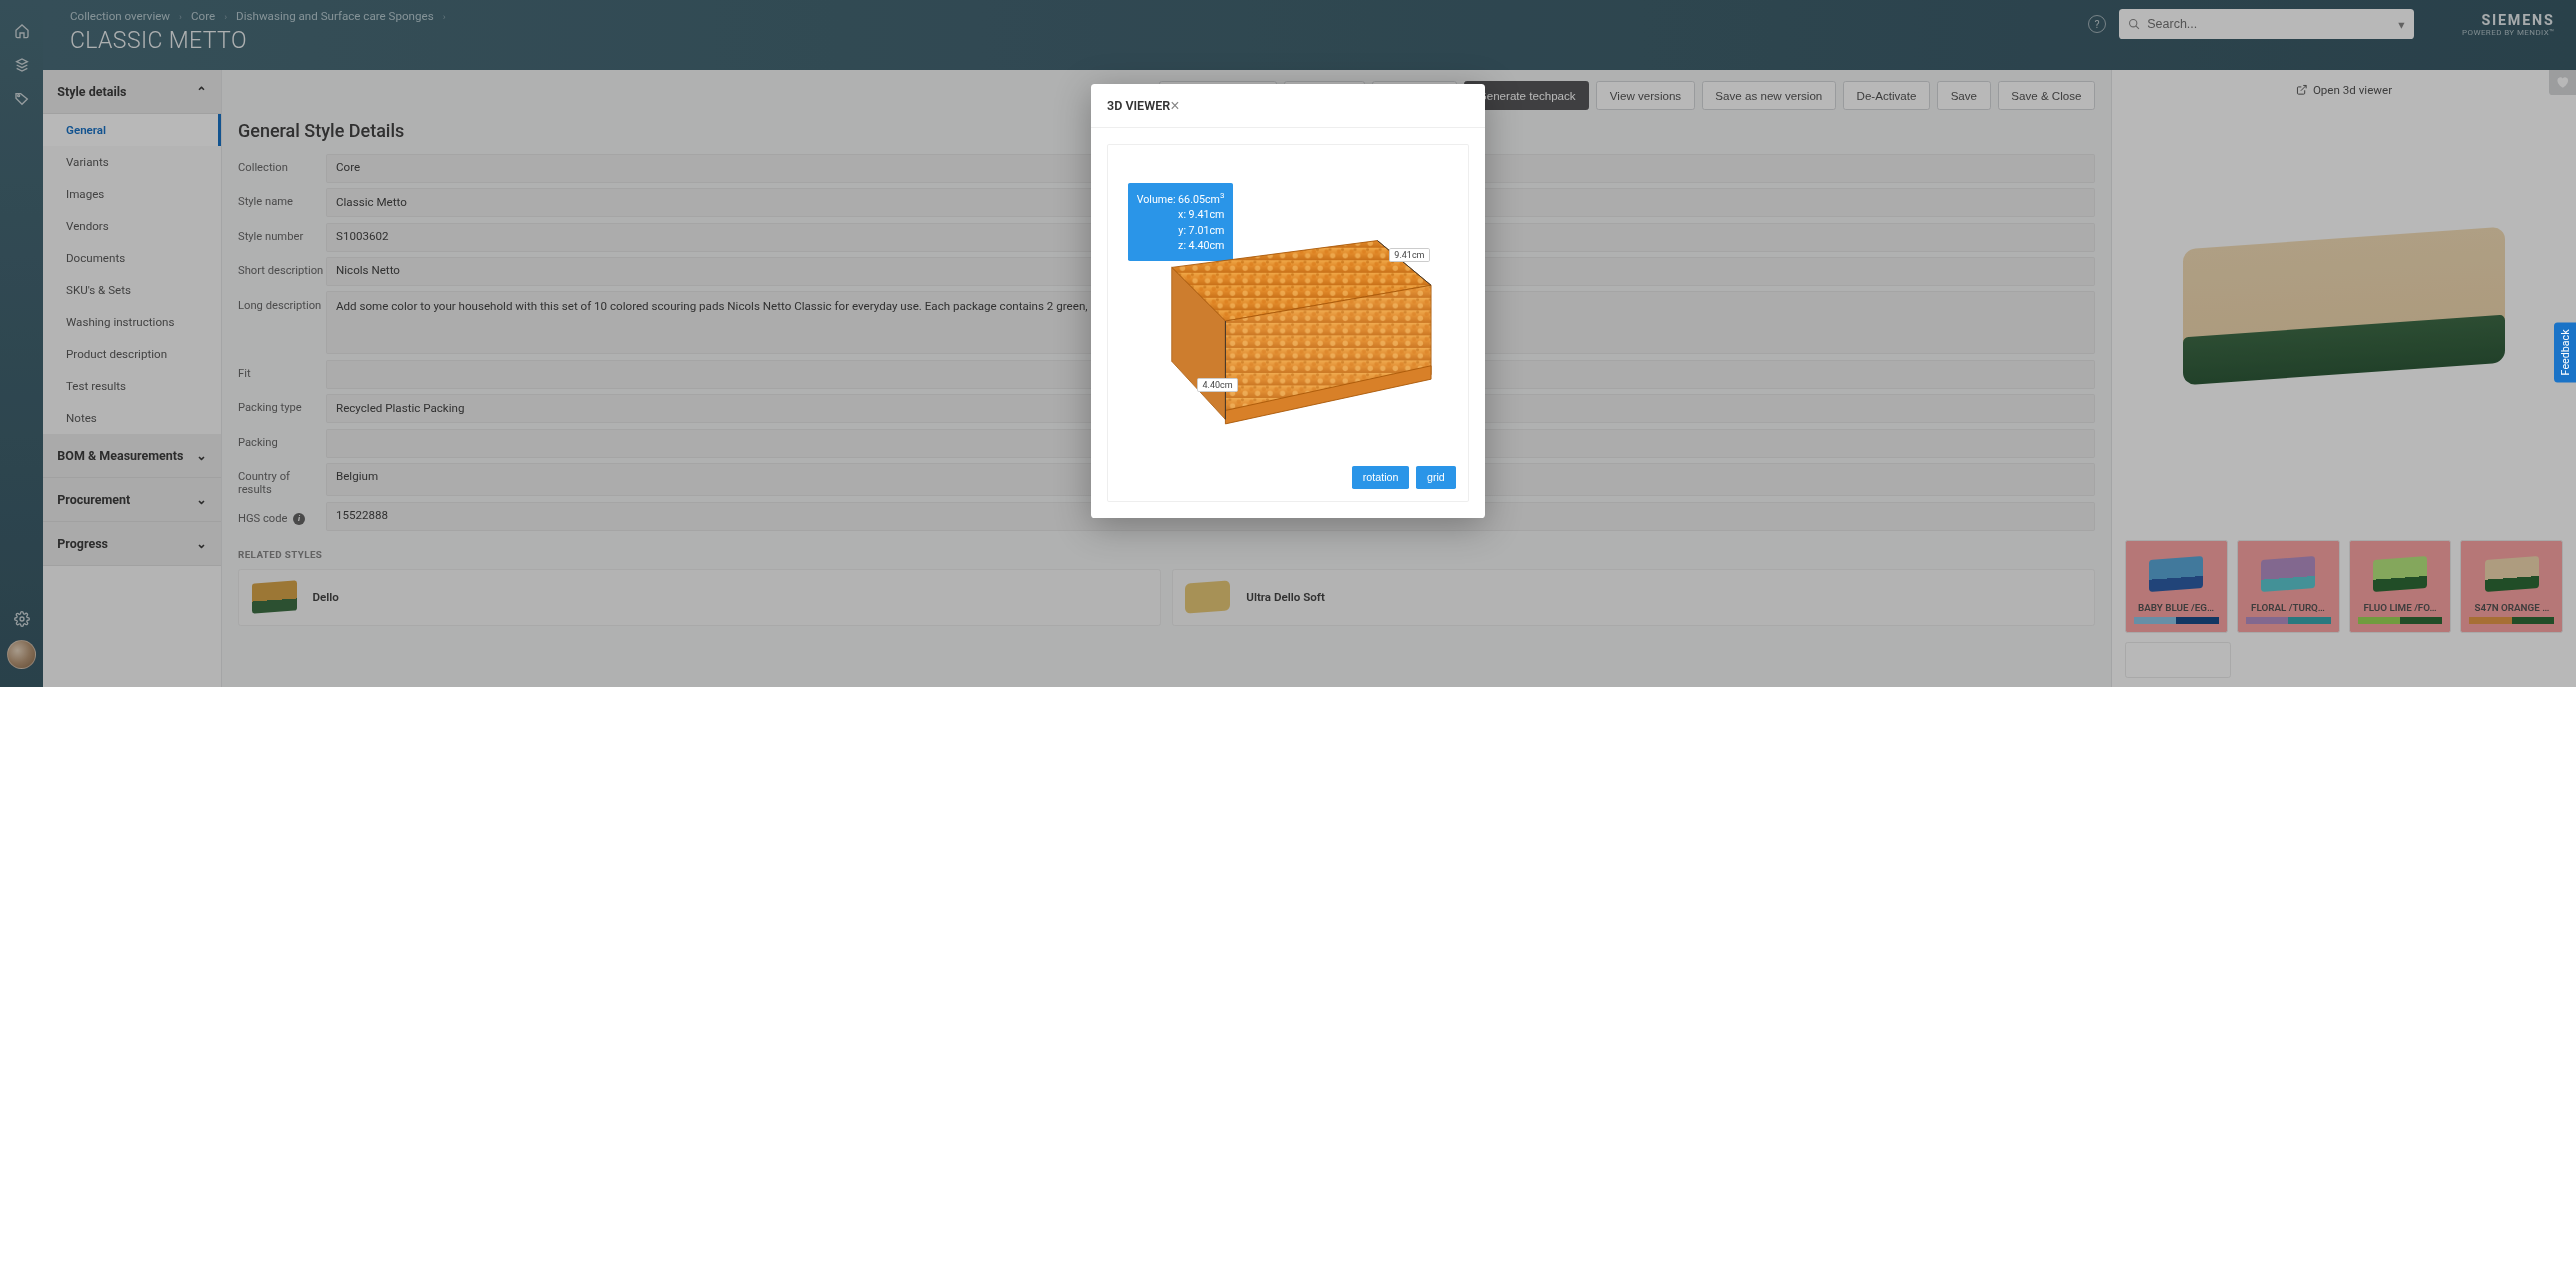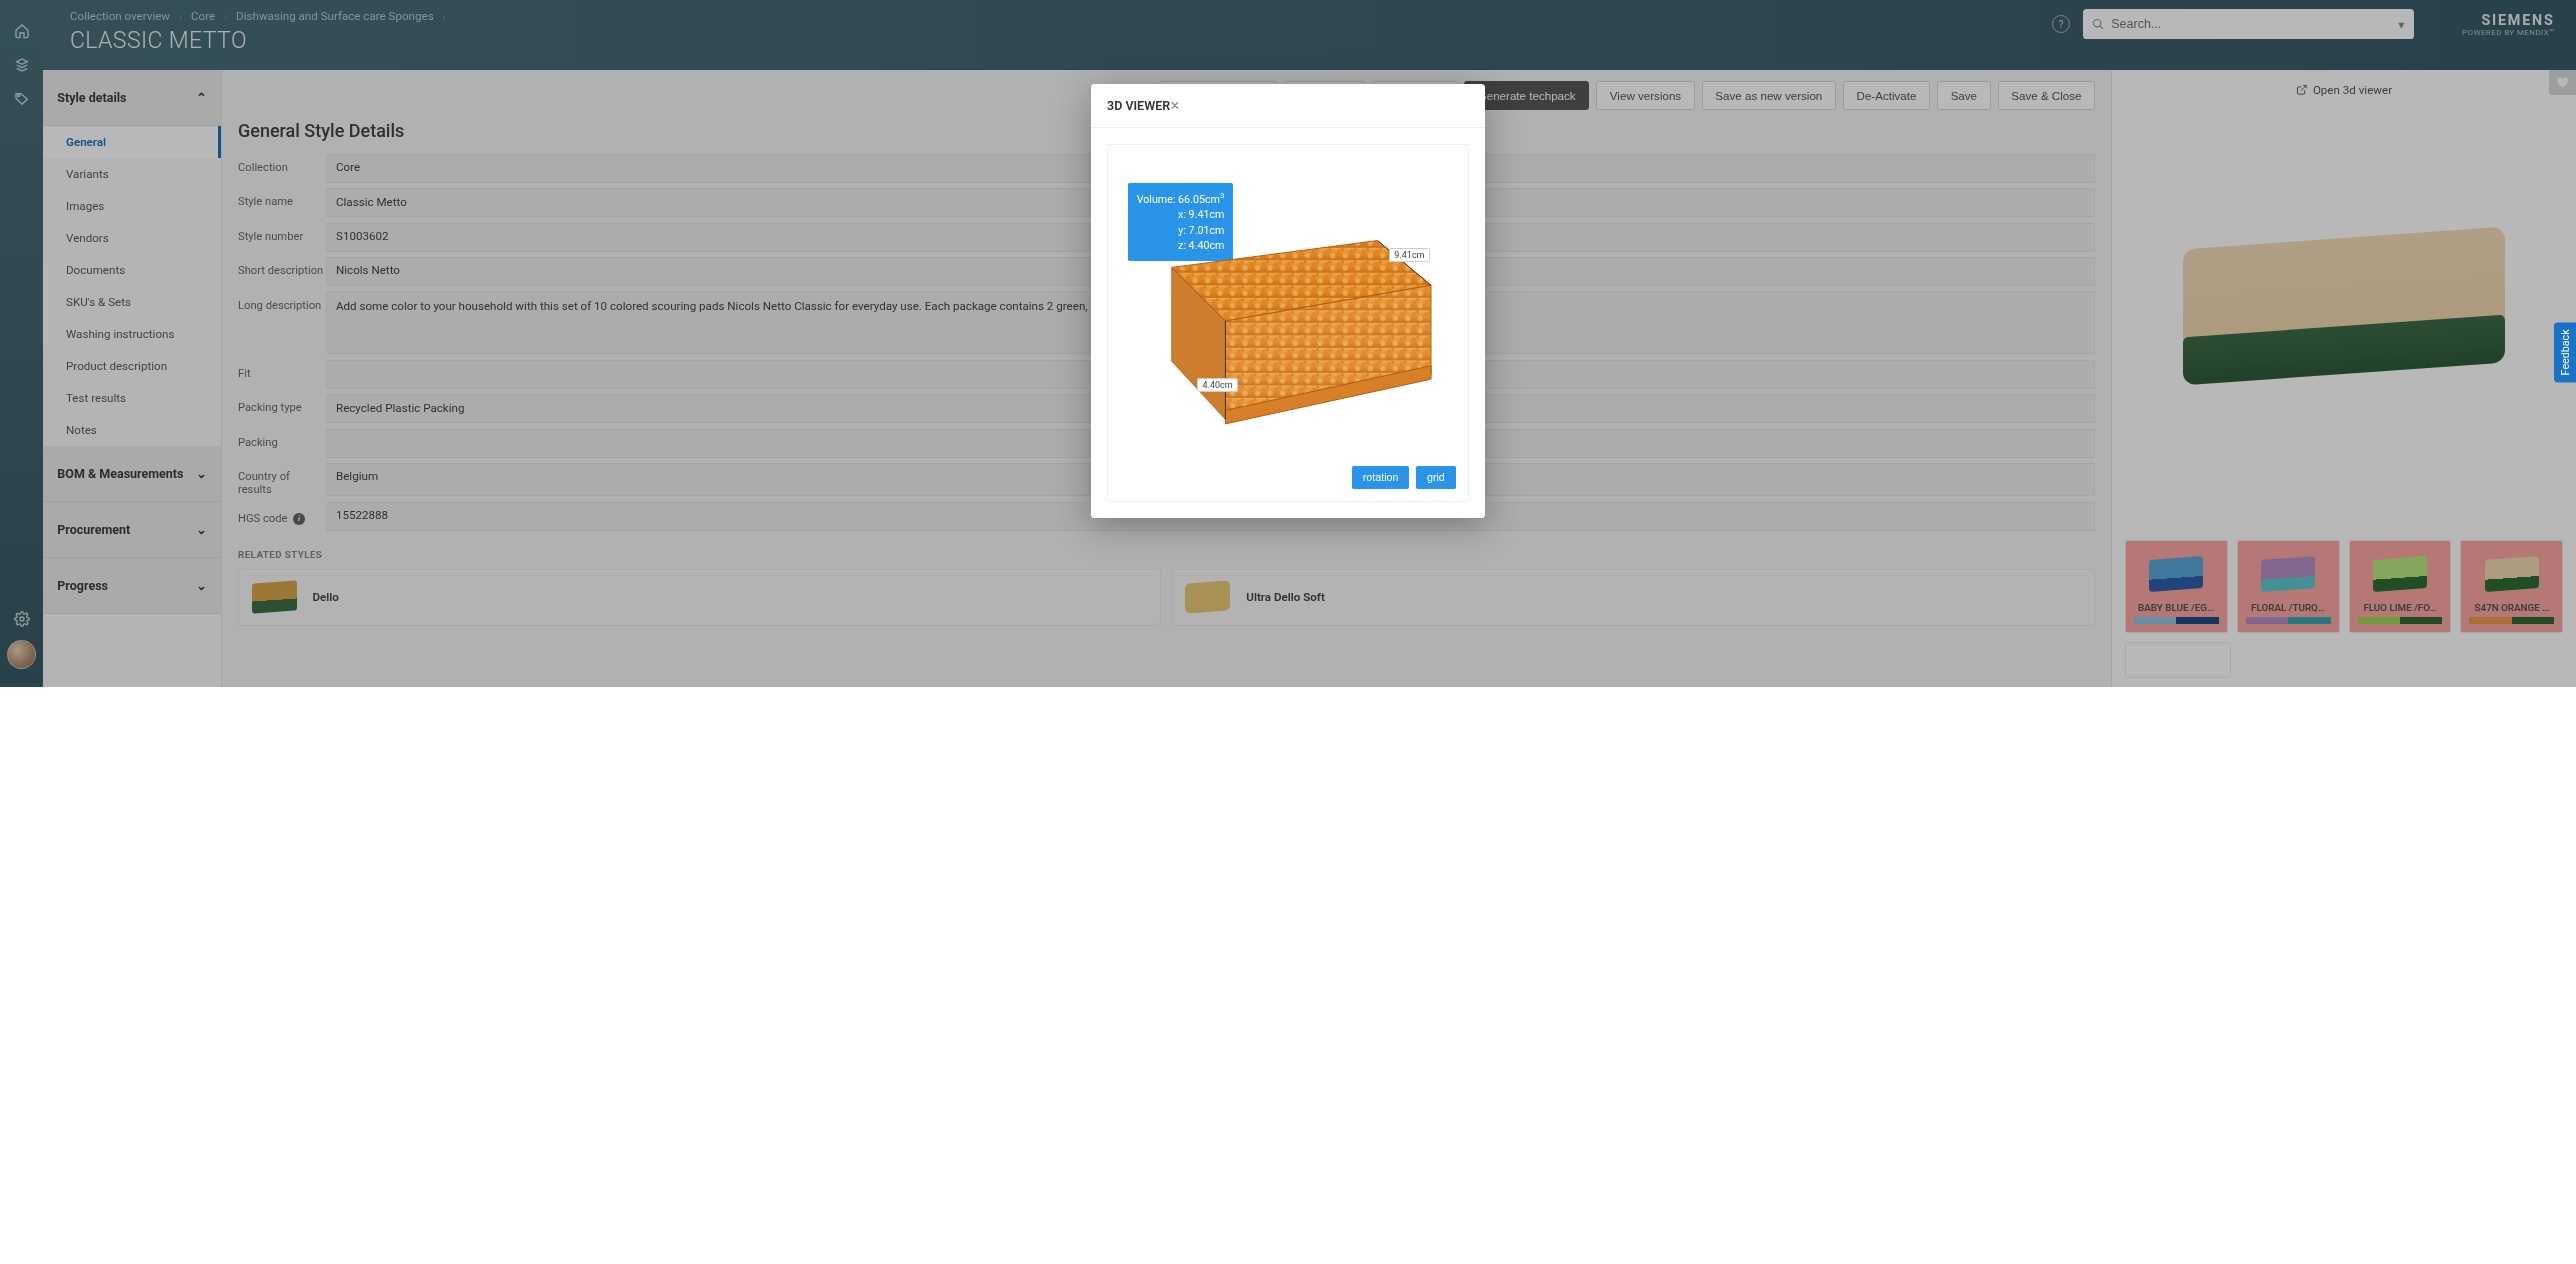--- a/index.html
+++ b/index.html
@@ -87,21 +87,21 @@
 }
 .help-icon {
   width: 18px; height: 18px;
   border: 1.3px solid rgba(255,255,255,0.55);
   border-radius: 50%;
   display: flex; align-items: center; justify-content: center;
   color: rgba(255,255,255,0.7);
   font-size: 10.7px;
 }
 .searchbox {
-  width: 331px;
+  width: 295px;
   height: 30px;
   background: #fff;
   border-radius: 3.6px;
   display: flex;
   align-items: center;
   padding: 0 9px;
 }
 .searchbox svg { color: #888; }
 .searchbox input {
   border: none; outline: none; flex: 1;
@@ -122,21 +122,21 @@
   min-height: 0;
   background: #f4f5f6;
 }
 .sidebar {
   width: 179px;
   background: #fafafa;
   border-right: 0.9px solid #e3e5e7;
   overflow-y: auto;
 }
 .sb-section-hdr {
-  height: 56px;
+  height: 44px;
   display: flex;
   align-items: center;
   justify-content: space-between;
   padding: 0 14.3px;
   font-weight: 700;
   font-size: 12.5px;
   color: #3d3d3d;
   background: #ececec;
   border-bottom: 0.9px solid #e0e0e0;
   cursor: pointer;

